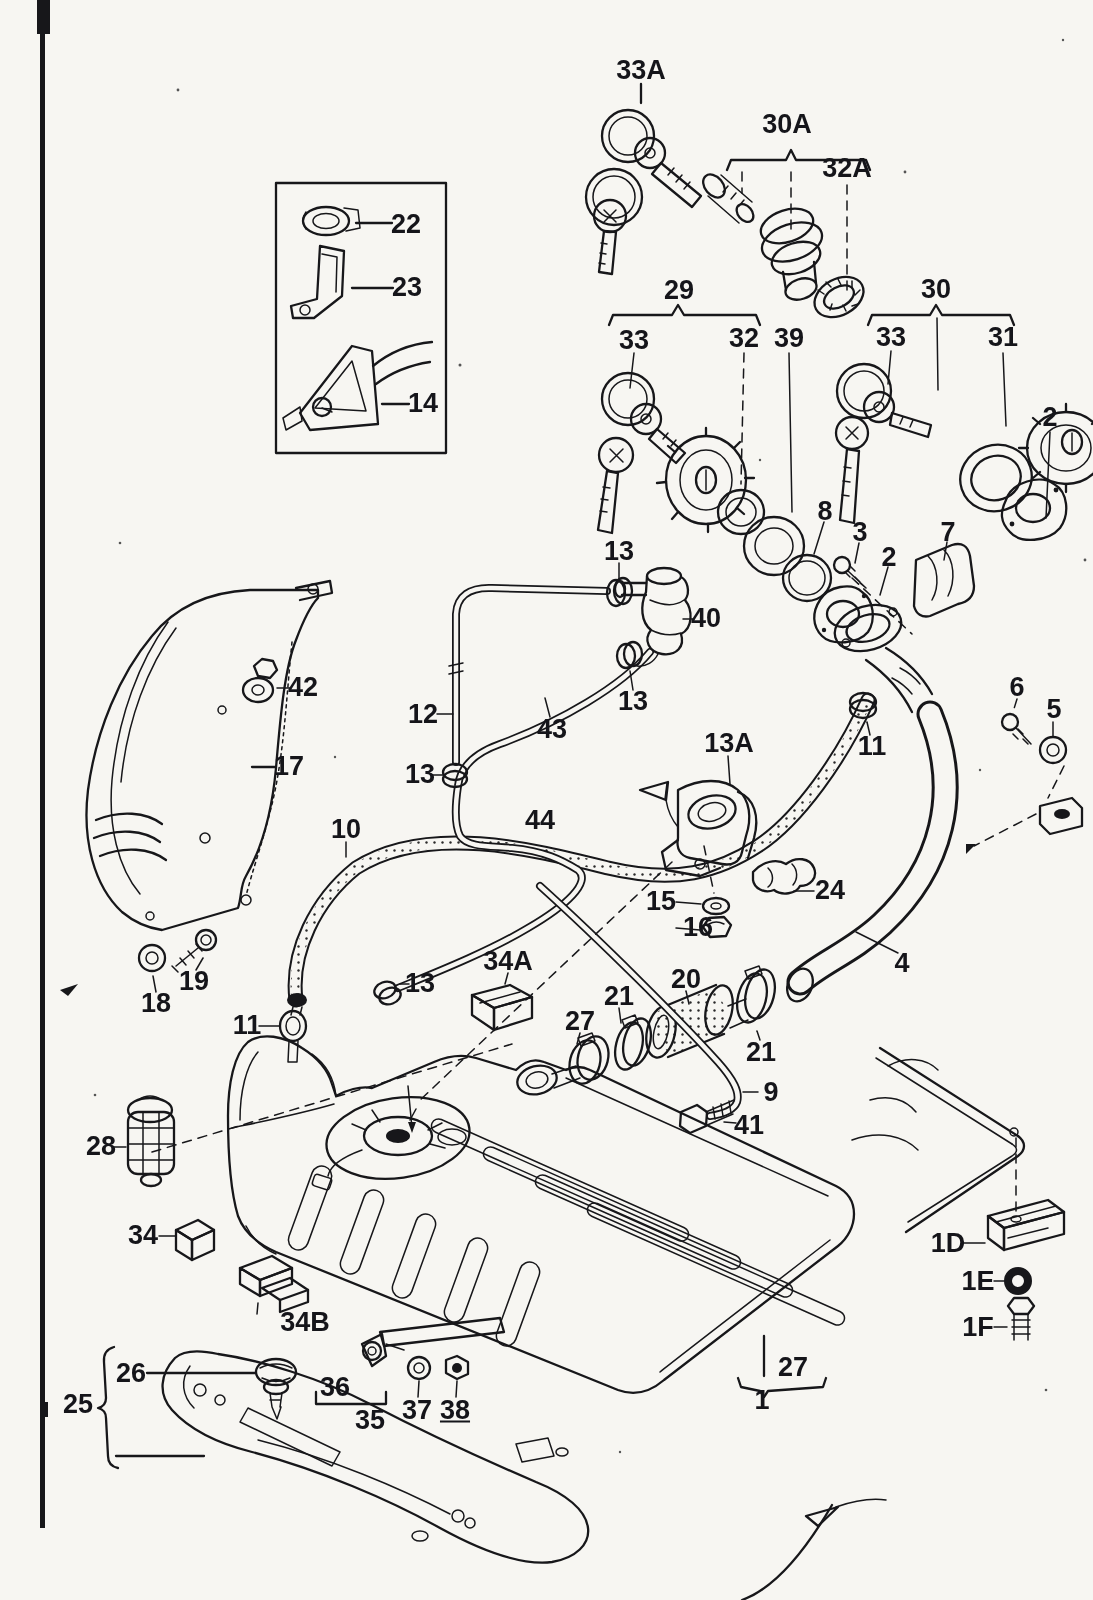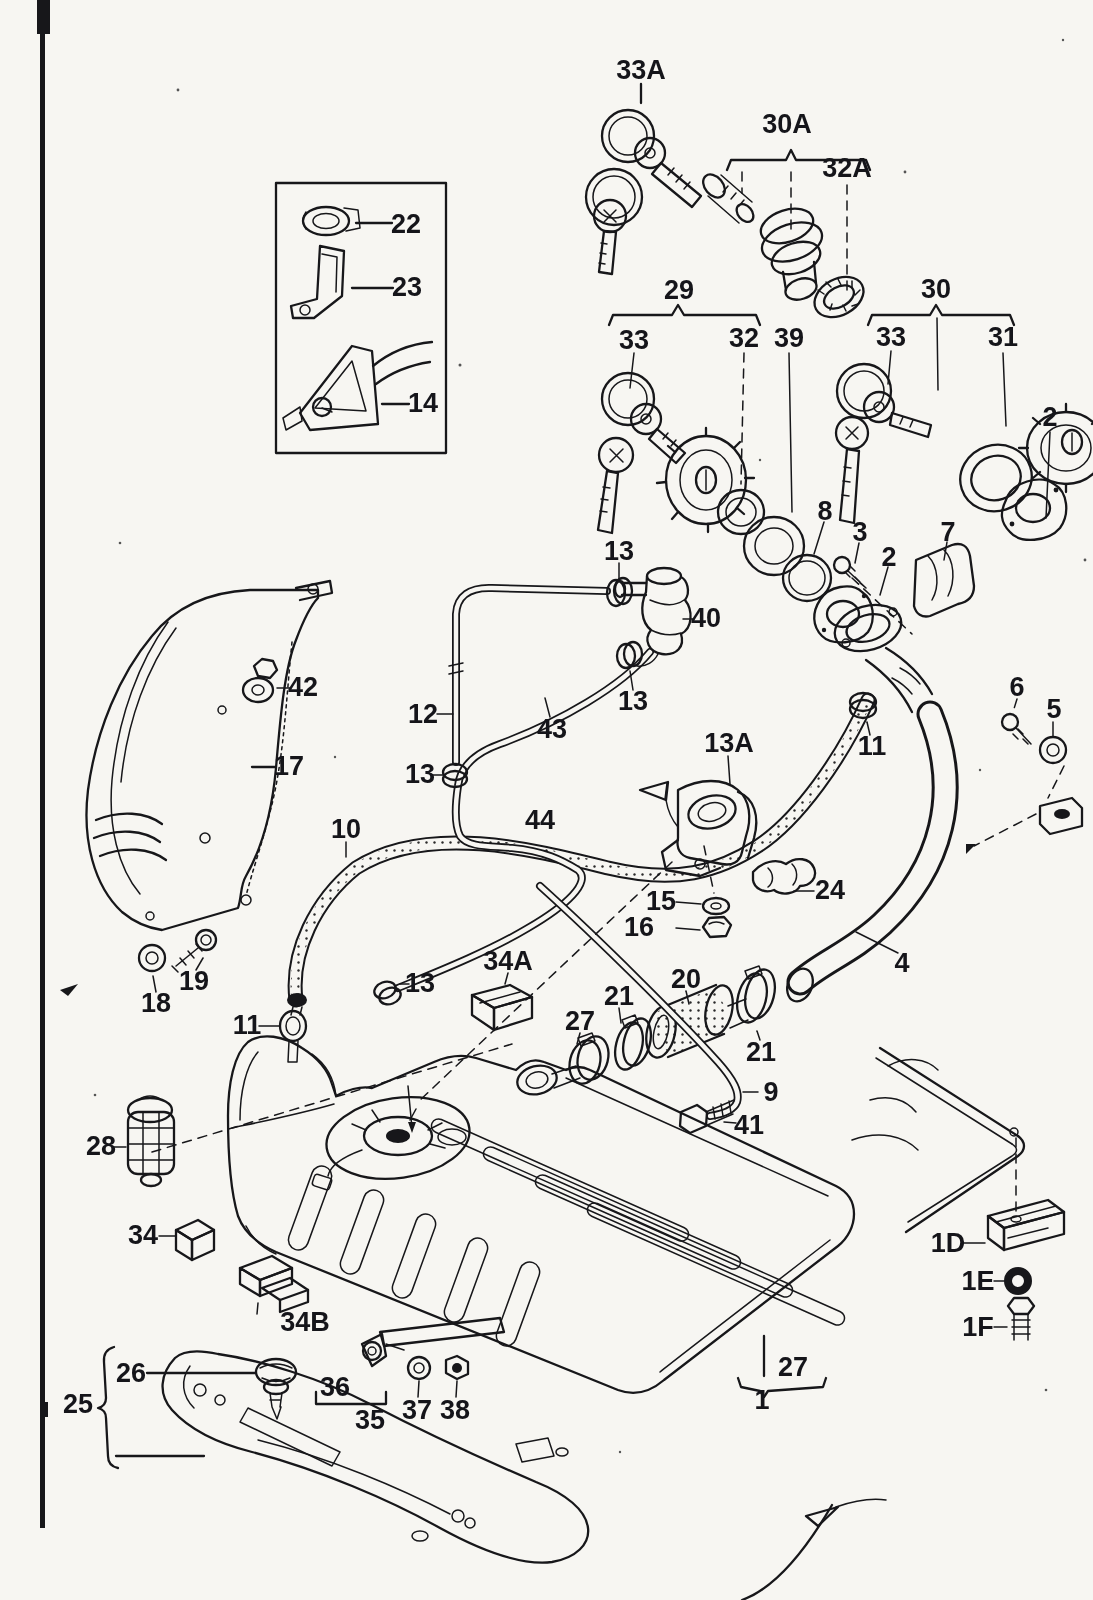--- a/index.html
+++ b/index.html
@@ -527,42 +527,42 @@
       <div class="callout" style="left: 289px; top: 766px;">17</div>
       <div class="callout" style="left: 420px; top: 774px;">13</div>
       <div class="callout" style="left: 729px; top: 743px;">13A</div>
       <div class="callout" style="left: 872px; top: 746px;">11</div>
       <div class="callout" style="left: 1017px; top: 687px;">6</div>
       <div class="callout" style="left: 1054px; top: 709px;">5</div>
       <div class="callout" style="left: 540px; top: 799px; margin-top: 21px;">44</div>
       <div class="callout" style="left: 346px; top: 829px;">10</div>
       <div class="callout" style="left: 830px; top: 890px;">24</div>
       <div class="callout" style="left: 661px; top: 901px;">15</div>
-      <div class="callout" style="left: 639px; top: 927px;">16</div>
+      <div class="callout" style="left: 698px; top: 927px;">16</div>
       <div class="callout" style="left: 902px; top: 963px;">4</div>
       <div class="callout" style="left: 194px; top: 981px;">19</div>
       <div class="callout" style="left: 156px; top: 1003px;">18</div>
       <div class="callout" style="left: 247px; top: 1025px;">11</div>
       <div class="callout" style="left: 420px; top: 983px;">13</div>
       <div class="callout" style="left: 508px; top: 961px;">34A</div>
       <div class="callout" style="left: 580px; top: 1021px;">27</div>
       <div class="callout" style="left: 619px; top: 996px;">21</div>
       <div class="callout" style="left: 686px; top: 979px;">20</div>
       <div class="callout" style="left: 761px; top: 1052px;">21</div>
       <div class="callout" style="left: 771px; top: 1092px;">9</div>
       <div class="callout" style="left: 749px; top: 1125px;">41</div>
       <div class="callout" style="left: 101px; top: 1146px;">28</div>
       <div class="callout" style="left: 143px; top: 1235px;">34</div>
       <div class="callout" style="left: 257px; top: 1322px; margin-left: 48px;">34B</div>
       <div class="callout" style="left: 131px; top: 1373px;">26</div>
       <div class="callout" style="left: 78px; top: 1404px;">25</div>
       <div class="callout" style="left: 335px; top: 1387px;">36</div>
       <div class="callout" style="left: 370px; top: 1420px;">35</div>
       <div class="callout" style="left: 417px; top: 1410px;">37</div>
-      <div class="callout" style="left: 455px; top: 1410px;">38</div>
+      <div class="callout" style="left: 455px; top: 1410px; text-decoration: underline;">38</div>
       <div class="callout" style="left: 948px; top: 1243px;">1D</div>
       <div class="callout" style="left: 978px; top: 1281px;">1E</div>
       <div class="callout" style="left: 978px; top: 1327px;">1F</div>
       <div class="callout" style="left: 793px; top: 1367px;">27</div>
       <div class="callout" style="left: 762px; top: 1400px;">1</div>
     </div>
 
 
 </div>
 

